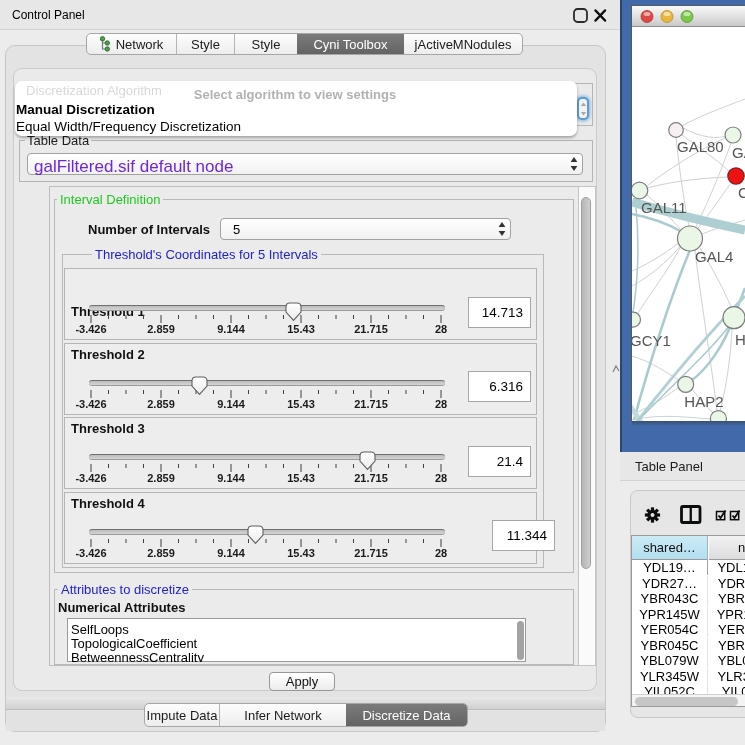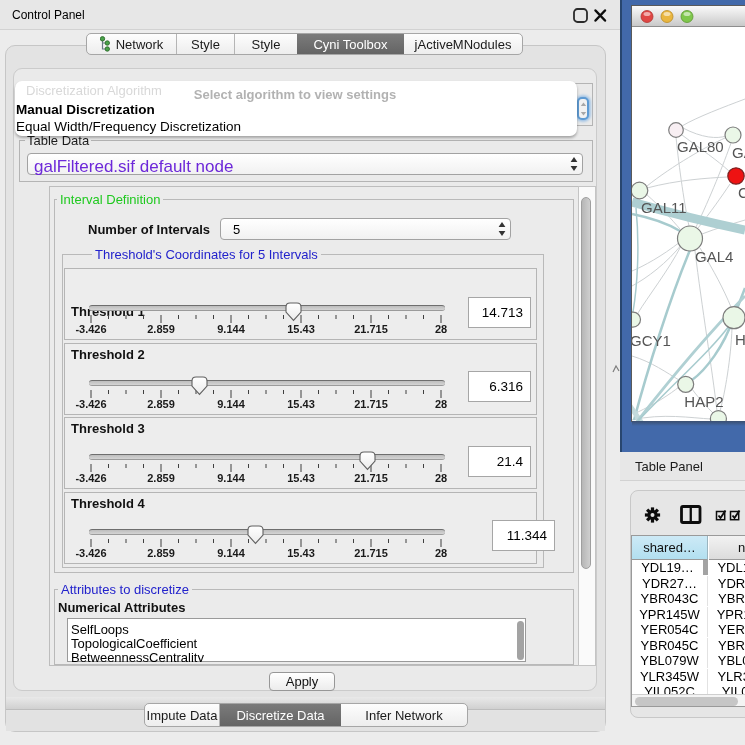--- a/index.html
+++ b/index.html
@@ -259,22 +259,22 @@
   <div class="abs" style="left:578px;top:186px;width:18px;height:480px;background:#fafafa;border:1px solid #c4c4c4;"></div>
   <div class="abs" style="left:580.5px;top:197px;width:10px;height:372px;background:linear-gradient(90deg,#b6b6b6,#cfcfcf);border:1px solid #9f9f9f;border-radius:6px;"></div>
 
   <div class="abs" style="left:269px;top:672px;width:66px;height:19px;background:linear-gradient(#ffffff,#ececec);border:1px solid #979797;border-radius:4px;text-align:center;font-size:13px;color:#111;line-height:17px;">Apply</div>
 
   <div class="abs" style="left:6px;top:697px;width:599px;height:13px;background:linear-gradient(#e9e9e9,#d0d0d0);border-bottom:1px solid #bdbdbd;"></div>
   <div class="abs" style="left:6px;top:711px;width:599px;height:20px;background:#e2e2e2;"></div>
 
   <div class="abs" style="left:144px;top:703px;width:324px;height:24px;background:linear-gradient(#fdfdfd,#ededed);border:1px solid #a6a6a6;border-radius:5px;overflow:hidden;display:flex;">
     <div style="width:75px;display:flex;align-items:center;justify-content:center;font-size:13px;color:#1a1a1a;border-right:1px solid #b5b5b5;">Impute Data</div>
+    <div style="flex:1;display:flex;align-items:center;justify-content:center;font-size:13px;color:#1a1a1a;">Infer Network</div>
     <div style="width:121px;display:flex;align-items:center;justify-content:center;font-size:13px;color:#fff;background:linear-gradient(#7b7b7b,#646464);">Discretize Data</div>
-    <div style="flex:1;display:flex;align-items:center;justify-content:center;font-size:13px;color:#1a1a1a;">Infer Network</div>
   </div>
 
   <div class="abs" style="left:15px;top:81px;width:562px;height:55px;background:#fff;border-radius:7px;box-shadow:0 2px 3px rgba(0,0,0,0.30);z-index:30;"></div>
   <div class="abs" style="left:26px;top:83px;font-size:13px;color:#d8d8d8;z-index:31;">Discretization Algorithm</div>
   <div class="abs" style="left:0;top:87px;width:590px;text-align:center;font-size:13px;font-weight:bold;color:#b2b2b2;z-index:31;">Select algorithm to view settings</div>
   <div class="abs" style="left:16px;top:102px;font-size:13.5px;font-weight:bold;color:#000;z-index:31;">Manual Discretization</div>
   <div class="abs" style="left:16px;top:119px;font-size:13.5px;color:#000;z-index:31;">Equal Width/Frequency Discretization</div>
 
   <svg class="abs" style="left:611px;top:364px;z-index:5;" width="10" height="10" viewBox="0 0 10 10">
     <path d="M2 8 L5 2 L8 7" fill="none" stroke="#7d7d7d" stroke-width="1.2"></path>
@@ -381,21 +381,21 @@
       <path d="M75.5 10.5 L77.5 13 L82.5 5.5" stroke-width="1.9"></path>
       <rect x="87.5" y="6.5" width="8.2" height="8.2" stroke-width="1.5"></rect>
       <path d="M89.5 10.5 L91.5 13 L96.5 5.5" stroke-width="1.9"></path>
     </g>
   </svg>
 
   <div class="abs" style="left:631px;top:535px;width:114px;height:172px;background:#fff;border:1px solid #9a9a9a;border-right:none;overflow:hidden;">
     <div style="position:absolute;left:0;top:0;width:76px;height:24px;background:linear-gradient(#cdeaf6,#b2dff0);border-right:1px solid #9ab4bf;border-bottom:1px solid #9a9a9a;text-align:center;font-size:13px;color:#111;line-height:24px;">shared…</div>
     <div style="position:absolute;left:77px;top:0;width:120px;height:24px;background:linear-gradient(#f2f2f2,#dcdcdc);border-bottom:1px solid #9a9a9a;font-size:13px;color:#111;line-height:24px;padding-left:29px;">na…</div>
     <div id="rows" style="position:absolute;left:0;top:24px;width:300px;font-size:13px;color:#000;">
-        <div style="position:absolute;left:0;top:0px;width:76px;height:15px;text-align:center;line-height:15px;border-right:5px solid #a3a3a3;">YDL19…</div>
+        <div style="position:absolute;left:0;top:0px;width:76px;height:15px;text-align:center;line-height:15px;border-right:1px solid #a3a3a3;">YDL19…</div>
         <div style="position:absolute;left:77px;top:0px;width:76px;height:15px;text-align:center;line-height:15px;">YDL194W</div>
         <div style="position:absolute;left:0;top:15.5px;width:76px;height:15px;text-align:center;line-height:15px;border-right:1px solid #e2e2e2;">YDR27…</div>
         <div style="position:absolute;left:77px;top:15.5px;width:76px;height:15px;text-align:center;line-height:15px;">YDR277C</div>
         <div style="position:absolute;left:0;top:31px;width:76px;height:15px;text-align:center;line-height:15px;border-right:1px solid #e2e2e2;">YBR043C</div>
         <div style="position:absolute;left:77px;top:31px;width:76px;height:15px;text-align:center;line-height:15px;">YBR043C</div>
         <div style="position:absolute;left:0;top:46.5px;width:76px;height:15px;text-align:center;line-height:15px;border-right:1px solid #e2e2e2;">YPR145W</div>
         <div style="position:absolute;left:77px;top:46.5px;width:76px;height:15px;text-align:center;line-height:15px;">YPR145W</div>
         <div style="position:absolute;left:0;top:62px;width:76px;height:15px;text-align:center;line-height:15px;border-right:1px solid #e2e2e2;">YER054C</div>
         <div style="position:absolute;left:77px;top:62px;width:76px;height:15px;text-align:center;line-height:15px;">YER054C</div>
         <div style="position:absolute;left:0;top:77.5px;width:76px;height:15px;text-align:center;line-height:15px;border-right:1px solid #e2e2e2;">YBR045C</div>

